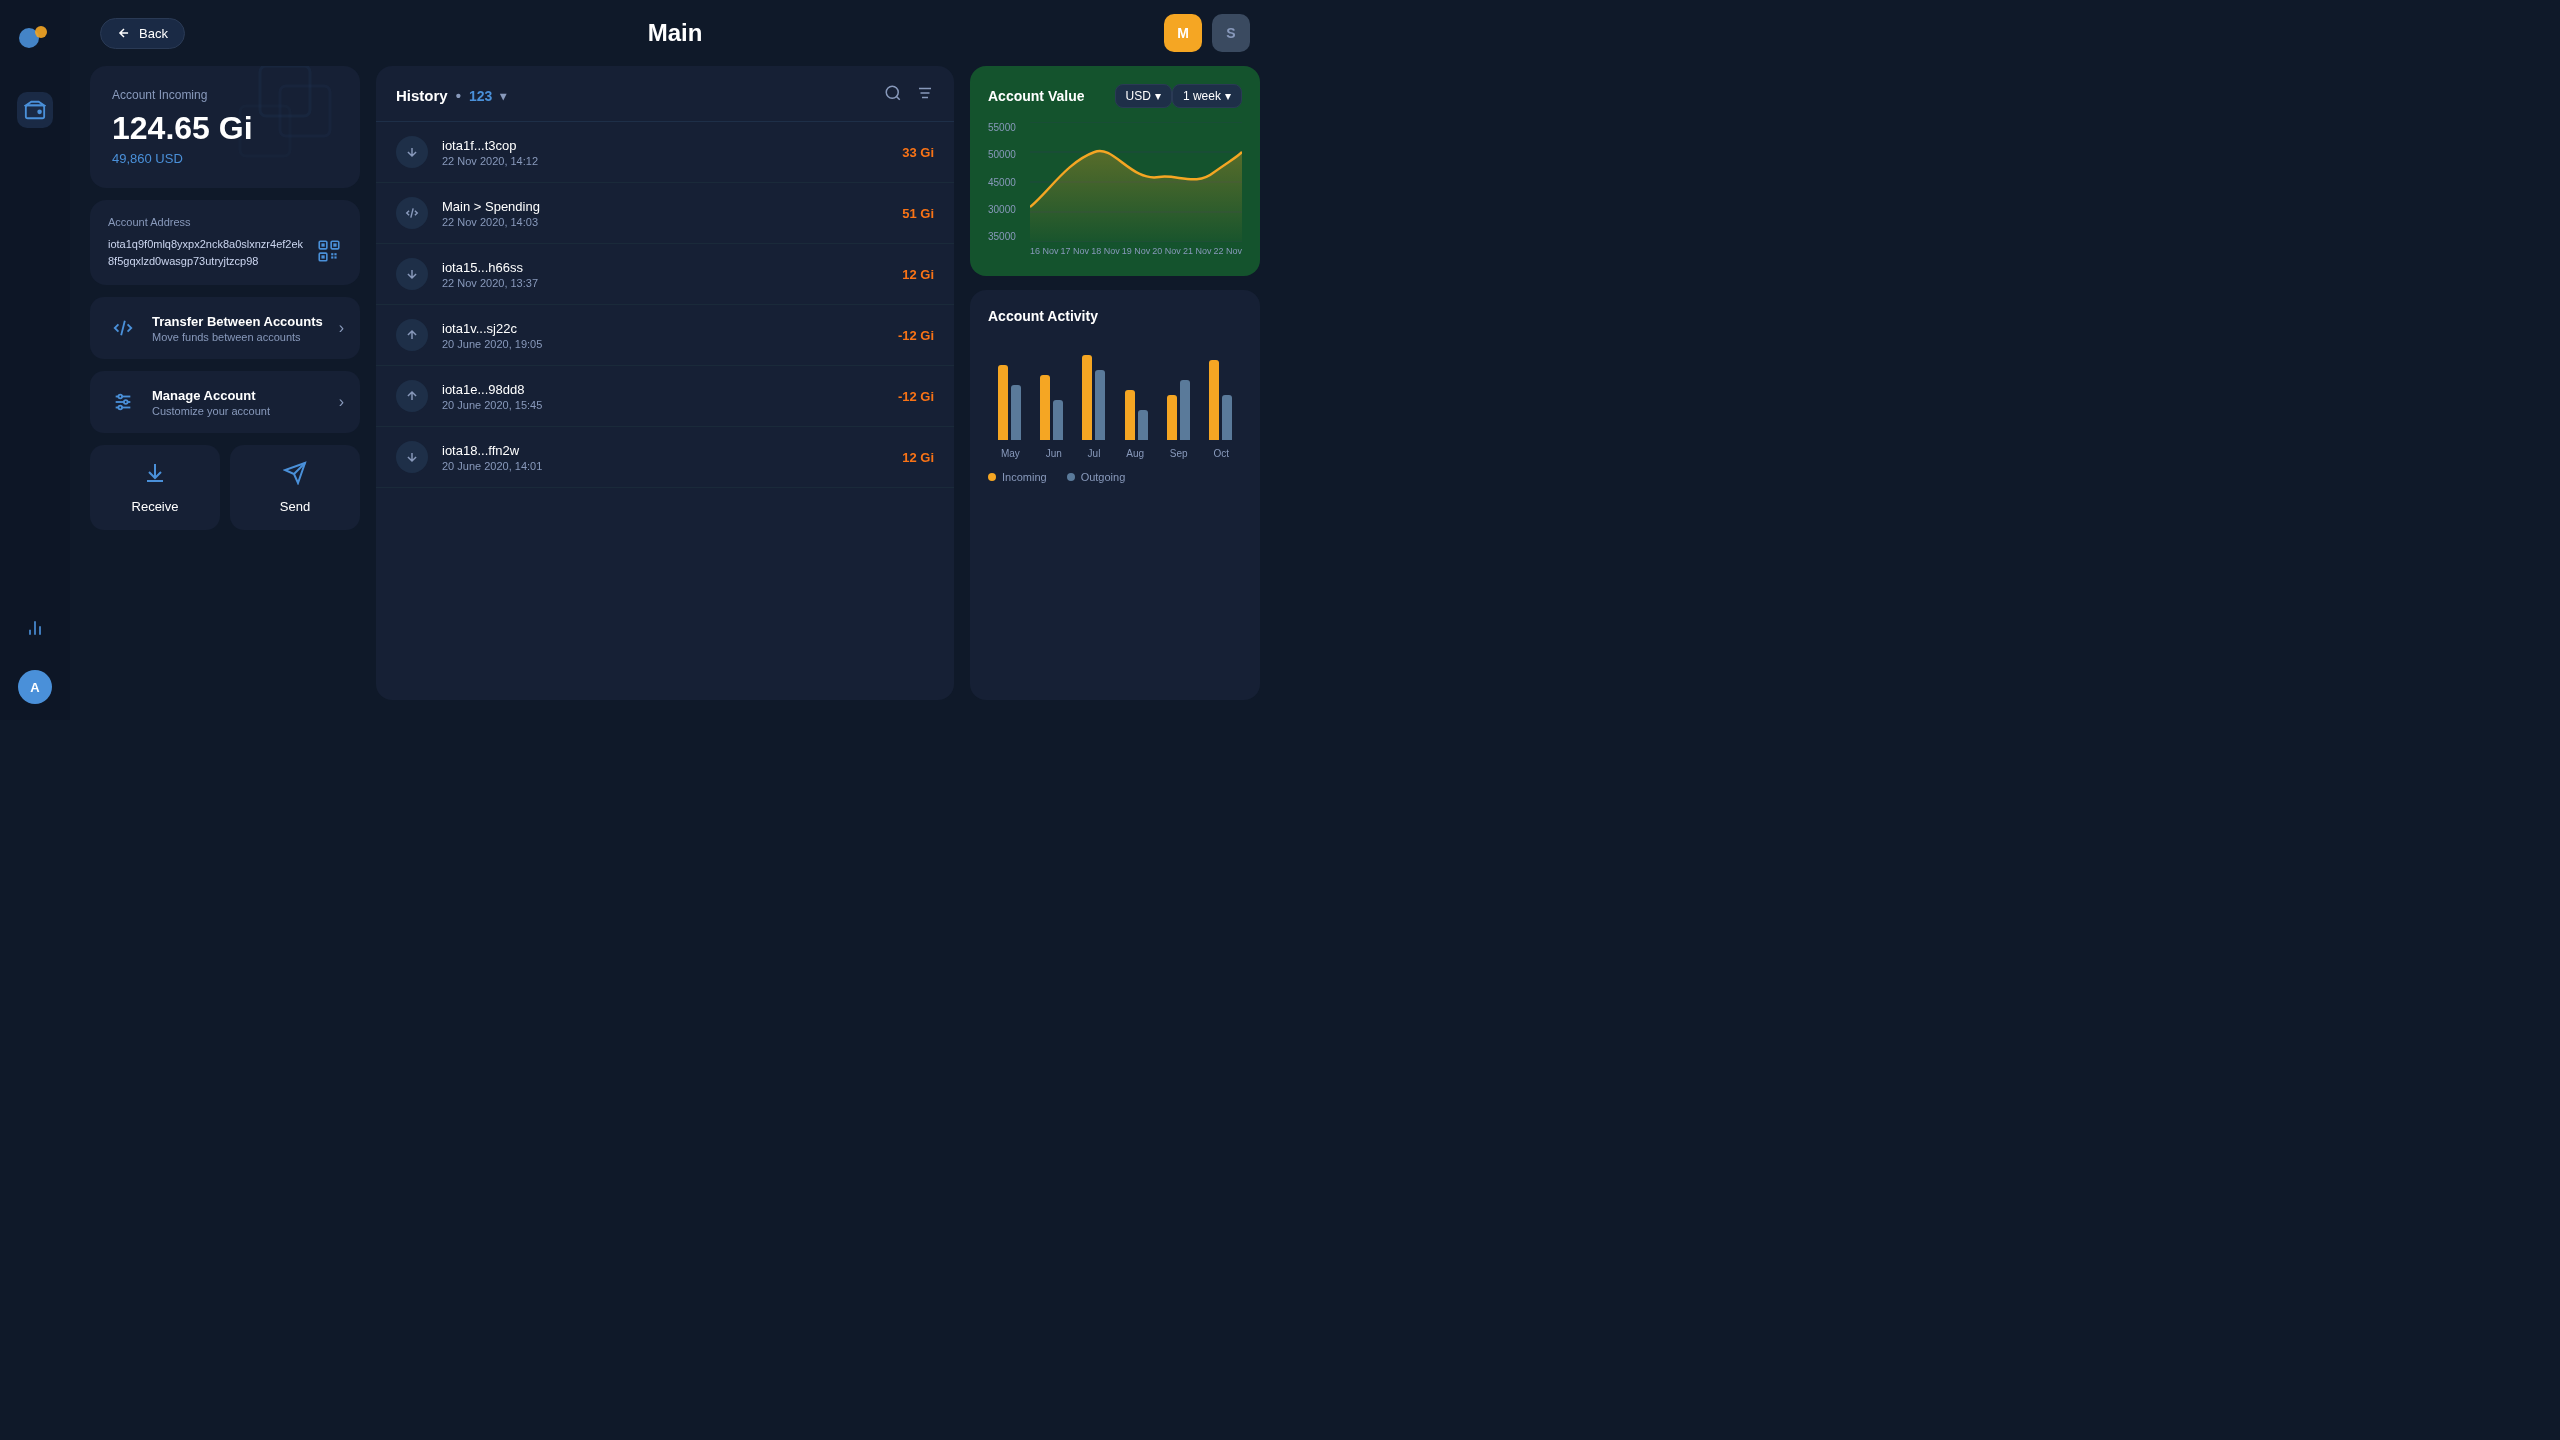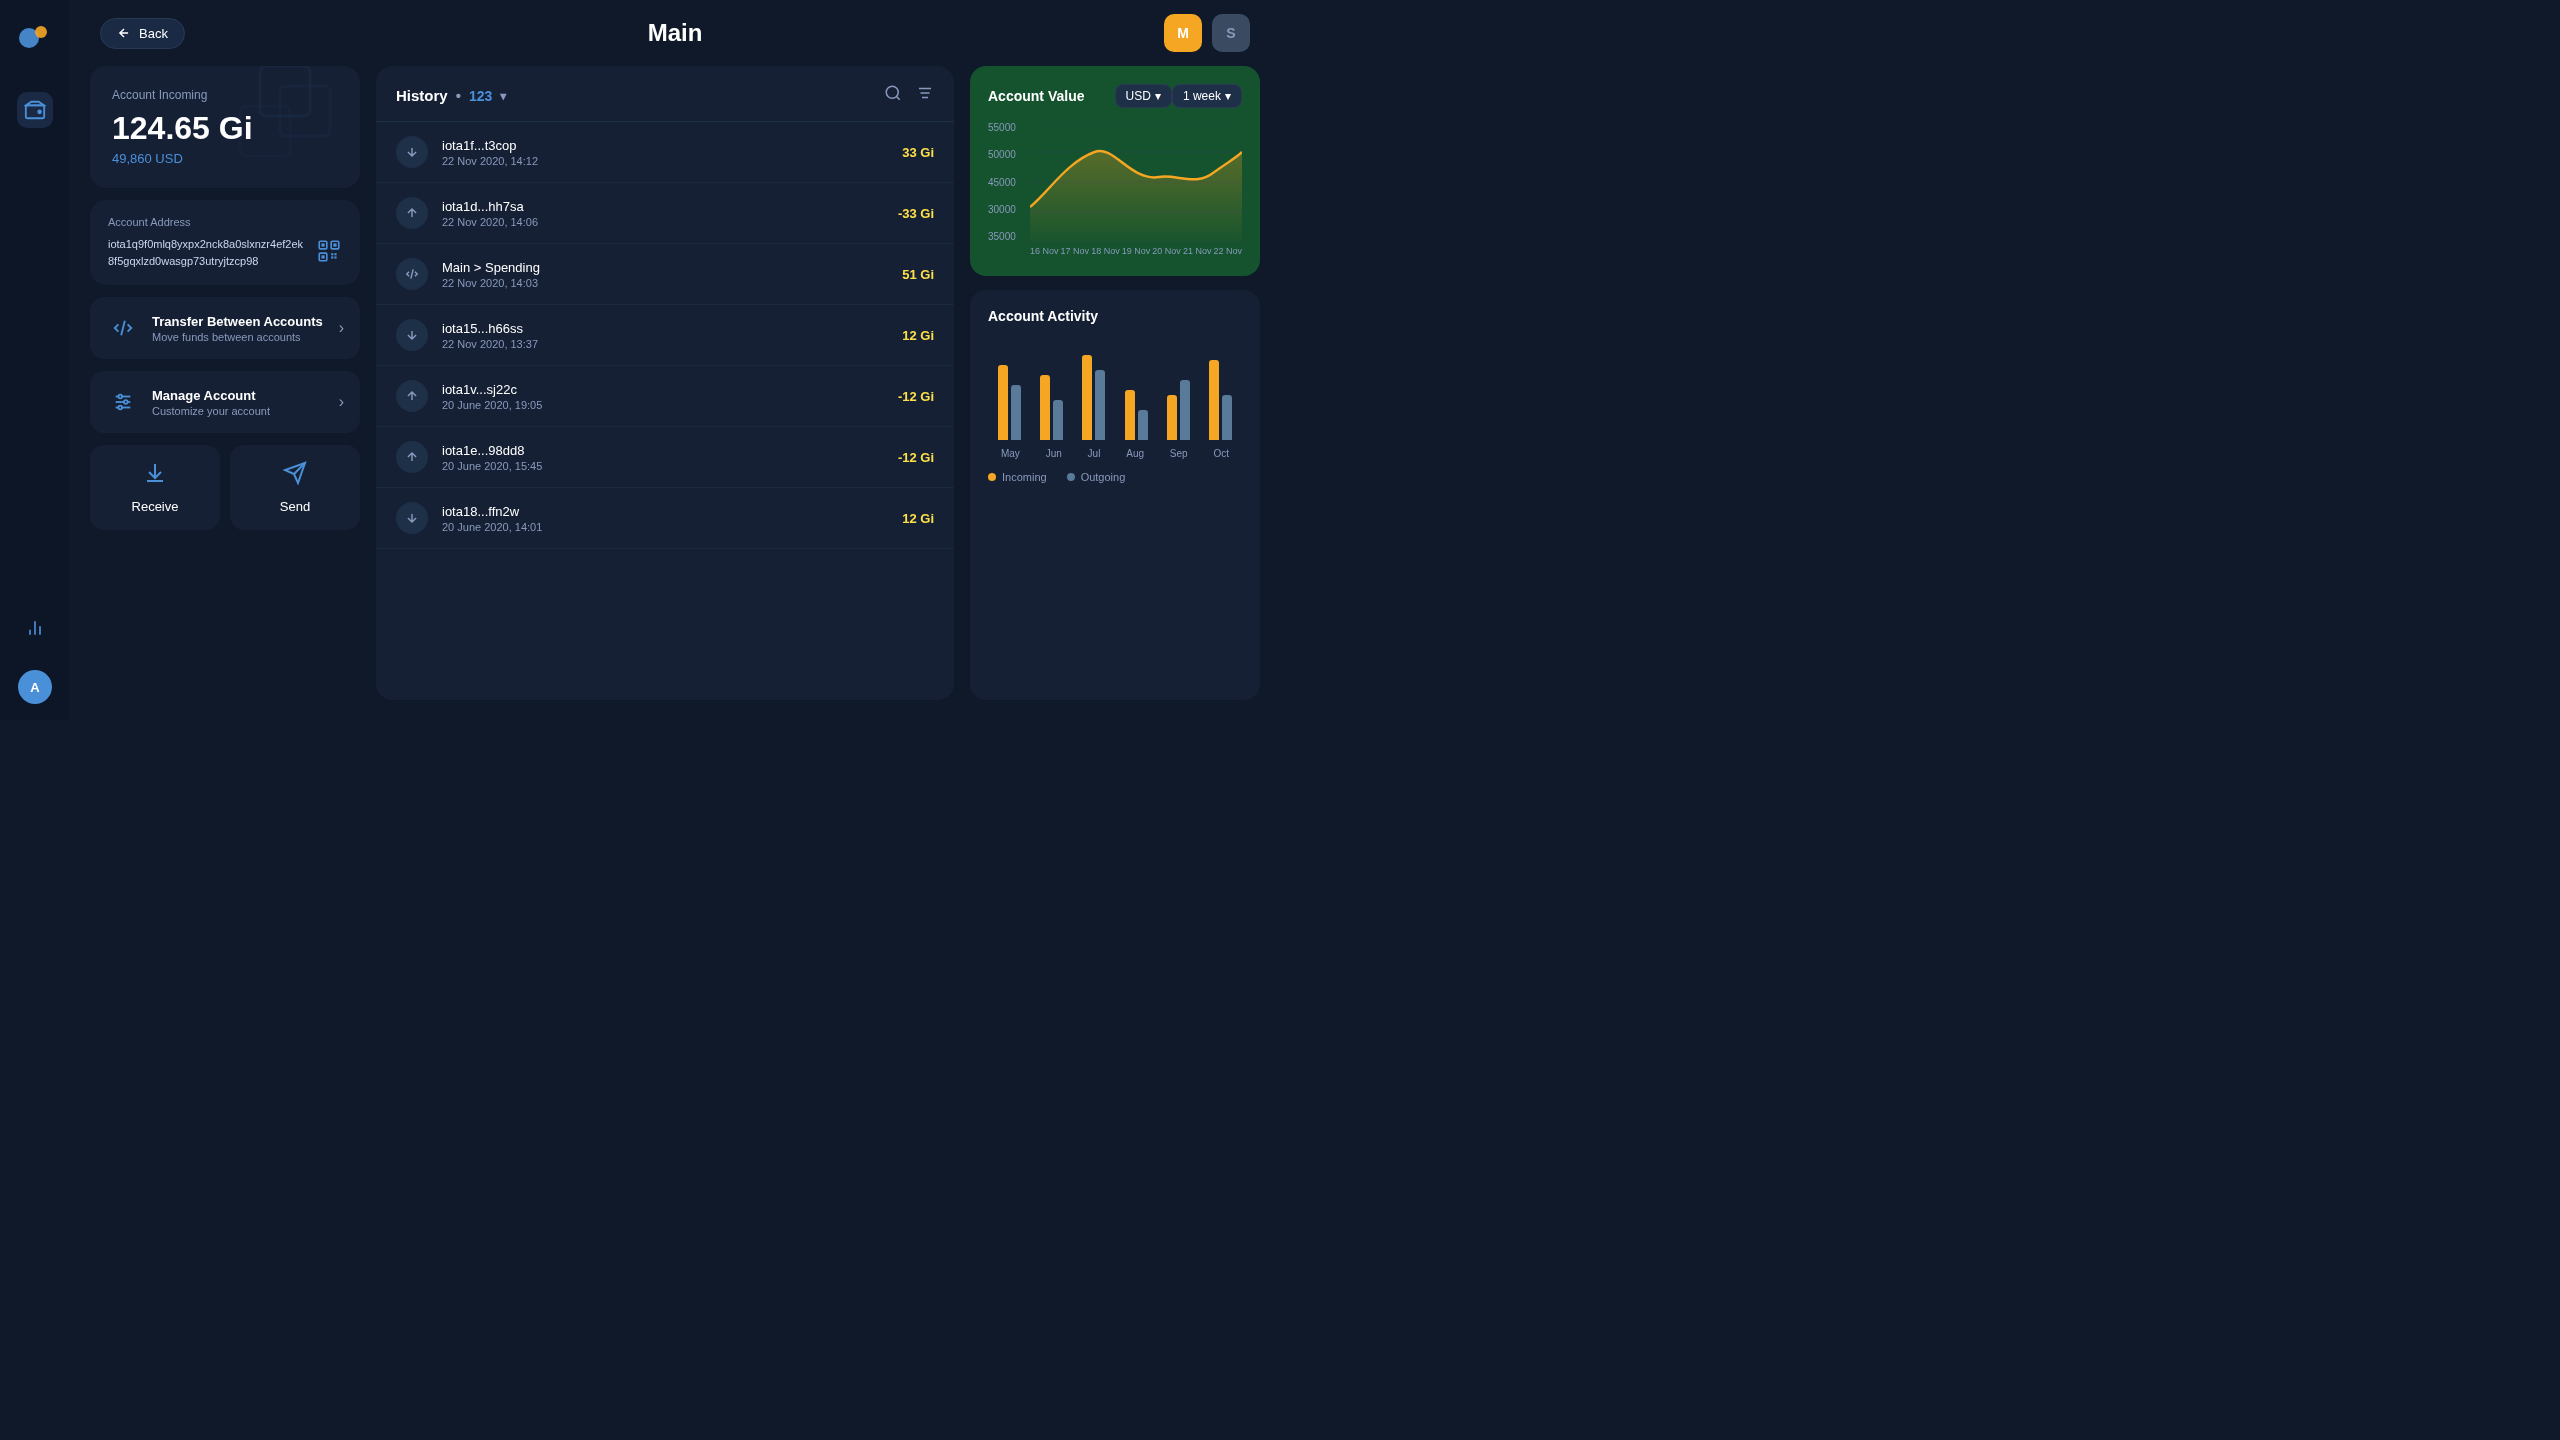--- a/index.html
+++ b/index.html
@@ -297,21 +297,21 @@
       margin-right: 14px;
       flex-shrink: 0;
       font-size: 14px;
     }
     .tx-info { flex: 1; }
     .tx-address { font-size: 13px; font-weight: 500; color: #fff; }
     .tx-date { font-size: 11px; color: #8899bb; margin-top: 2px; }
     .tx-amount {
       font-size: 13px;
       font-weight: 600;
-      color: #fde047;
+      color: #f97316;
       margin-left: 40px;
     }
 
     
     .right-col {
       width: 290px;
       display: flex;
       flex-direction: column;
       gap: 14px;
       flex-shrink: 0;
@@ -618,32 +618,20 @@
             </div>
     <div class="tx-info">
       <div class="tx-address">iota1f...t3cop</div>
       <div class="tx-date">22 Nov 2020, 14:12</div>
     </div>
     <div class="tx-amount">33 Gi</div>
   </div>
           <div class="transaction-item">
     <div class="tx-icon">
               <svg width="14" height="14" viewBox="0 0 24 24" fill="none" stroke="#8899bb" stroke-width="2.5">
-                <path d="M12 19V5M5 12l7-7 7 7"></path>
-              </svg>
-            </div>
-    <div class="tx-info">
-      <div class="tx-address">iota1d...hh7sa</div>
-      <div class="tx-date">22 Nov 2020, 14:06</div>
-    </div>
-    <div class="tx-amount">-33 Gi</div>
-  </div>
-          <div class="transaction-item">
-    <div class="tx-icon">
-              <svg width="14" height="14" viewBox="0 0 24 24" fill="none" stroke="#8899bb" stroke-width="2.5">
                 <path d="M7 16l-4-4 4-4M17 8l4 4-4 4M14 4L10 20"></path>
               </svg>
             </div>
     <div class="tx-info">
       <div class="tx-address">Main &gt; Spending</div>
       <div class="tx-date">22 Nov 2020, 14:03</div>
     </div>
     <div class="tx-amount">51 Gi</div>
   </div>
           <div class="transaction-item">

